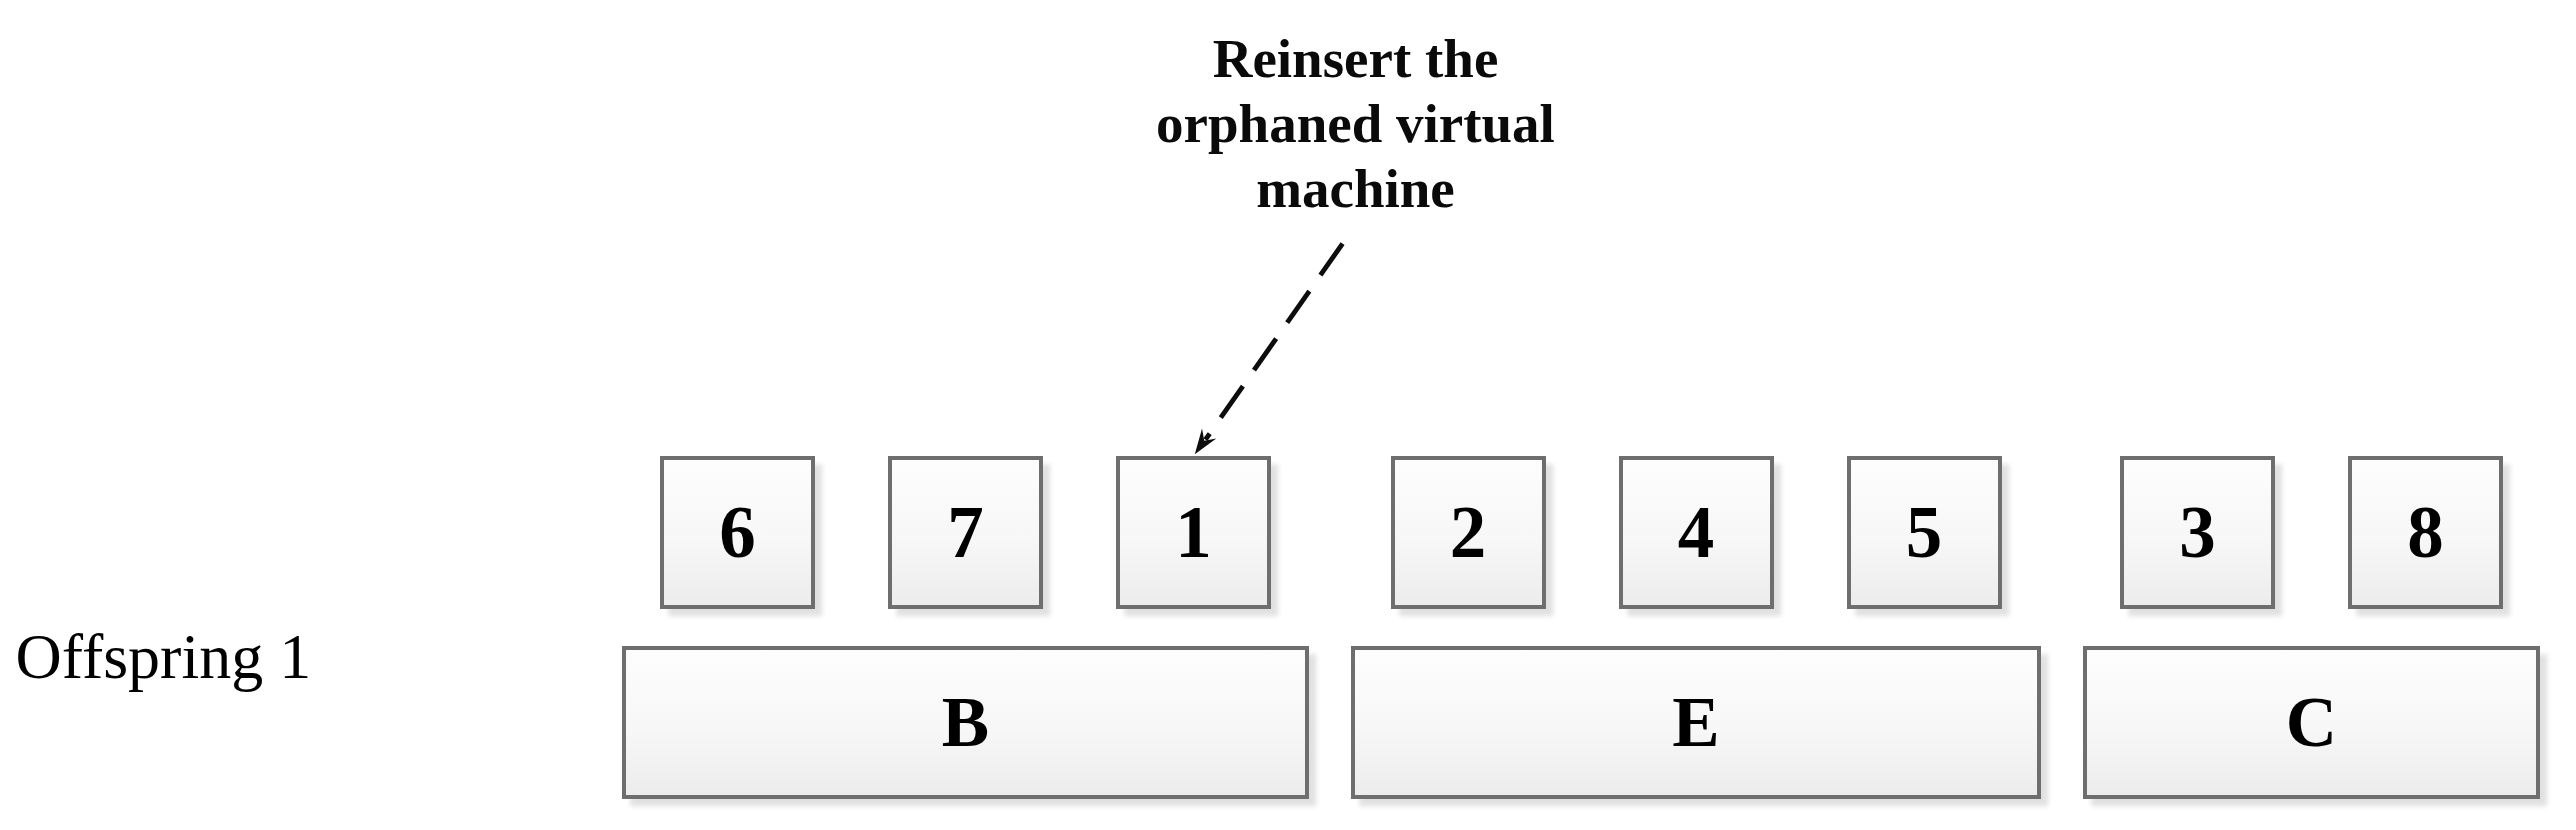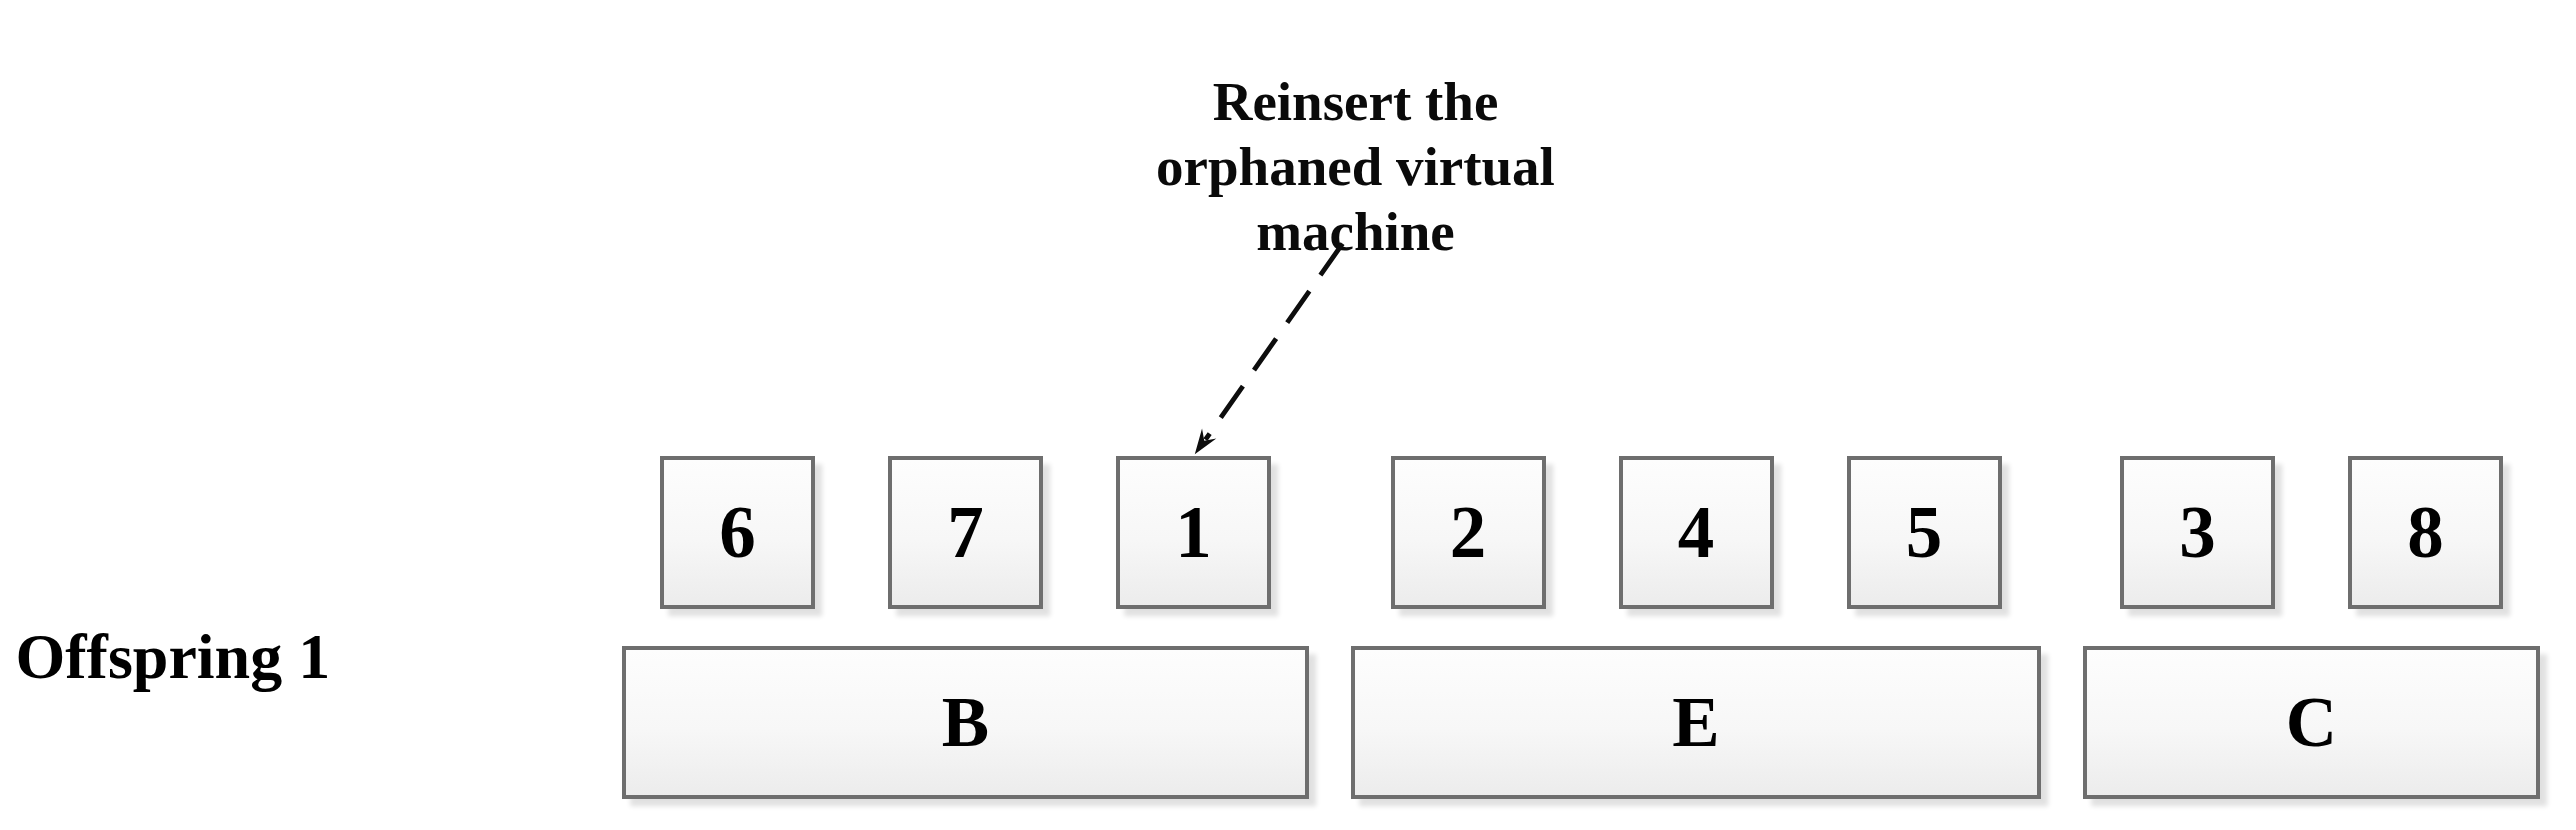--- a/index.html
+++ b/index.html
@@ -18,39 +18,38 @@
     position: absolute;
     top: 27px;
     left: 1062px;
     width: 587px;
     text-align: center;
     font-size: 55px;
     line-height: 1.18;
     font-weight: bold;
     color: #0a0a0a;
     white-space: pre-line;
-    margin-top: 43px;
   }
 
   
   .arrow-svg {
     position: absolute;
     inset: 0;
     width: 2576px;
     height: 831px;
     pointer-events: none;
   }
 
   
   .offspring-label {
     position: absolute;
     left: 15.5px;
     top: 620px;
     font-size: 64px;
-    font-weight: bold;
+    font-weight: normal;
     white-space: nowrap;
   }
 
   
   .groups {
     position: absolute;
     left: 622px;
     top: 456px;
     display: flex;
     gap: 42px;

